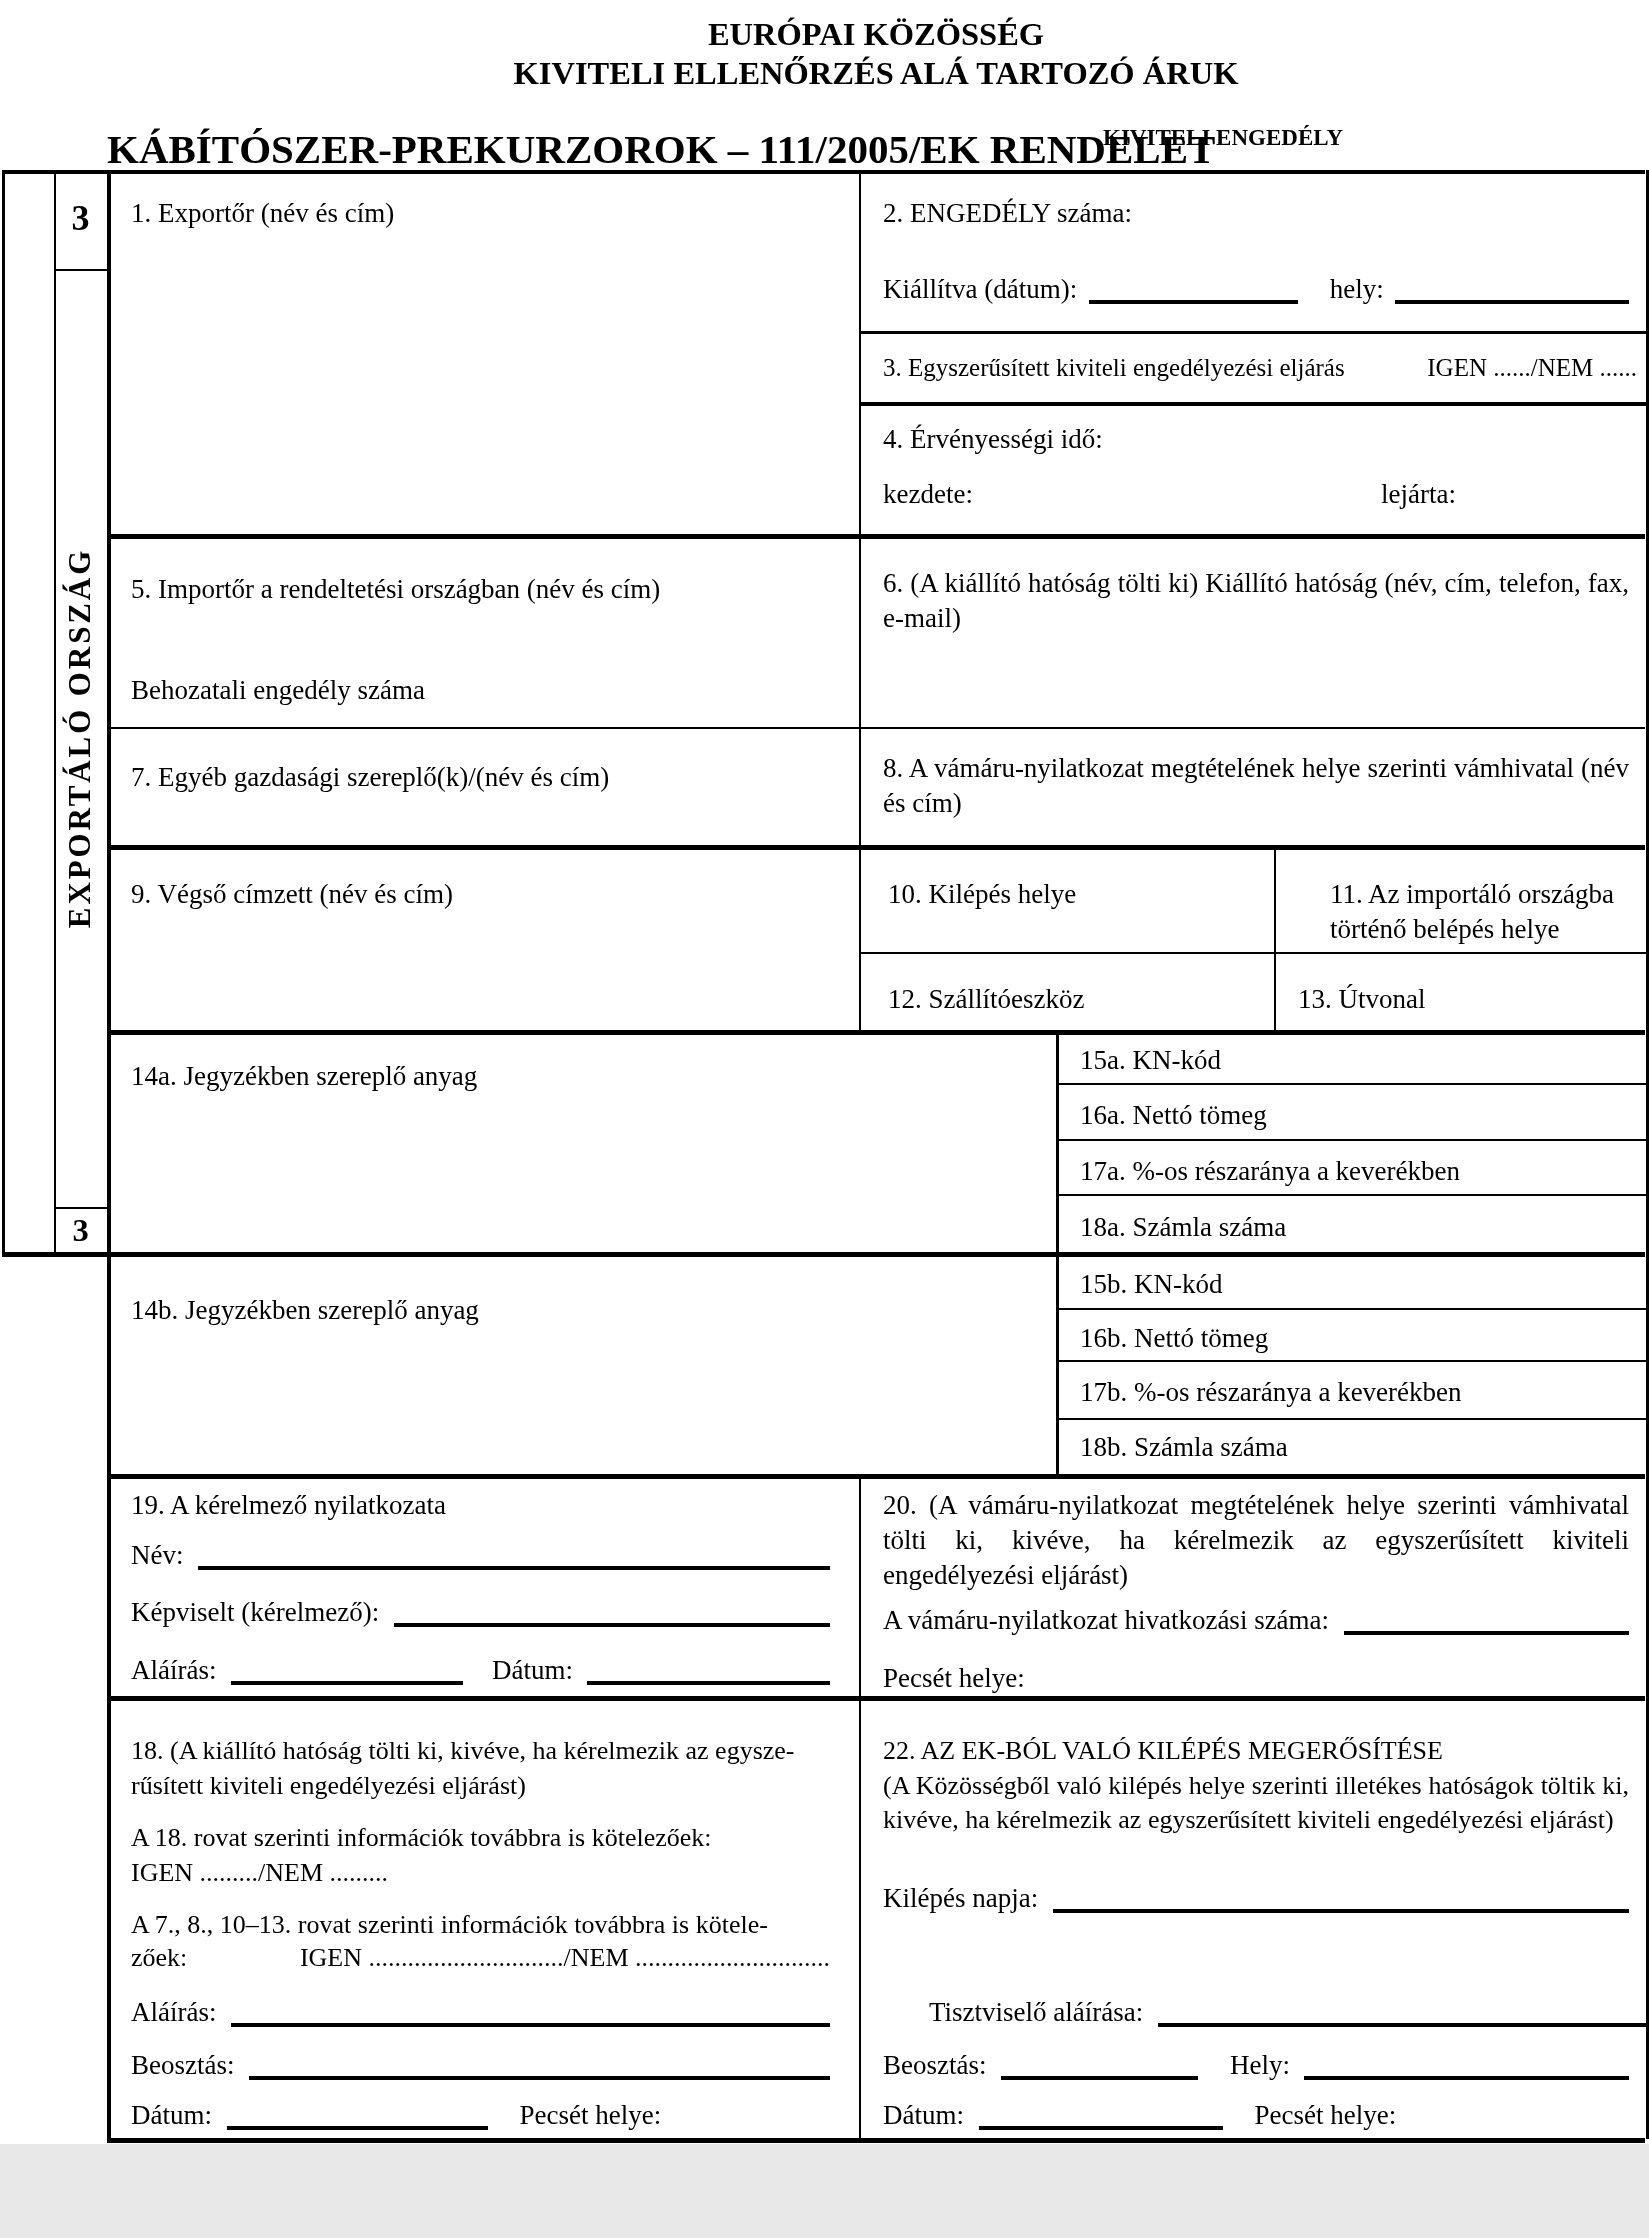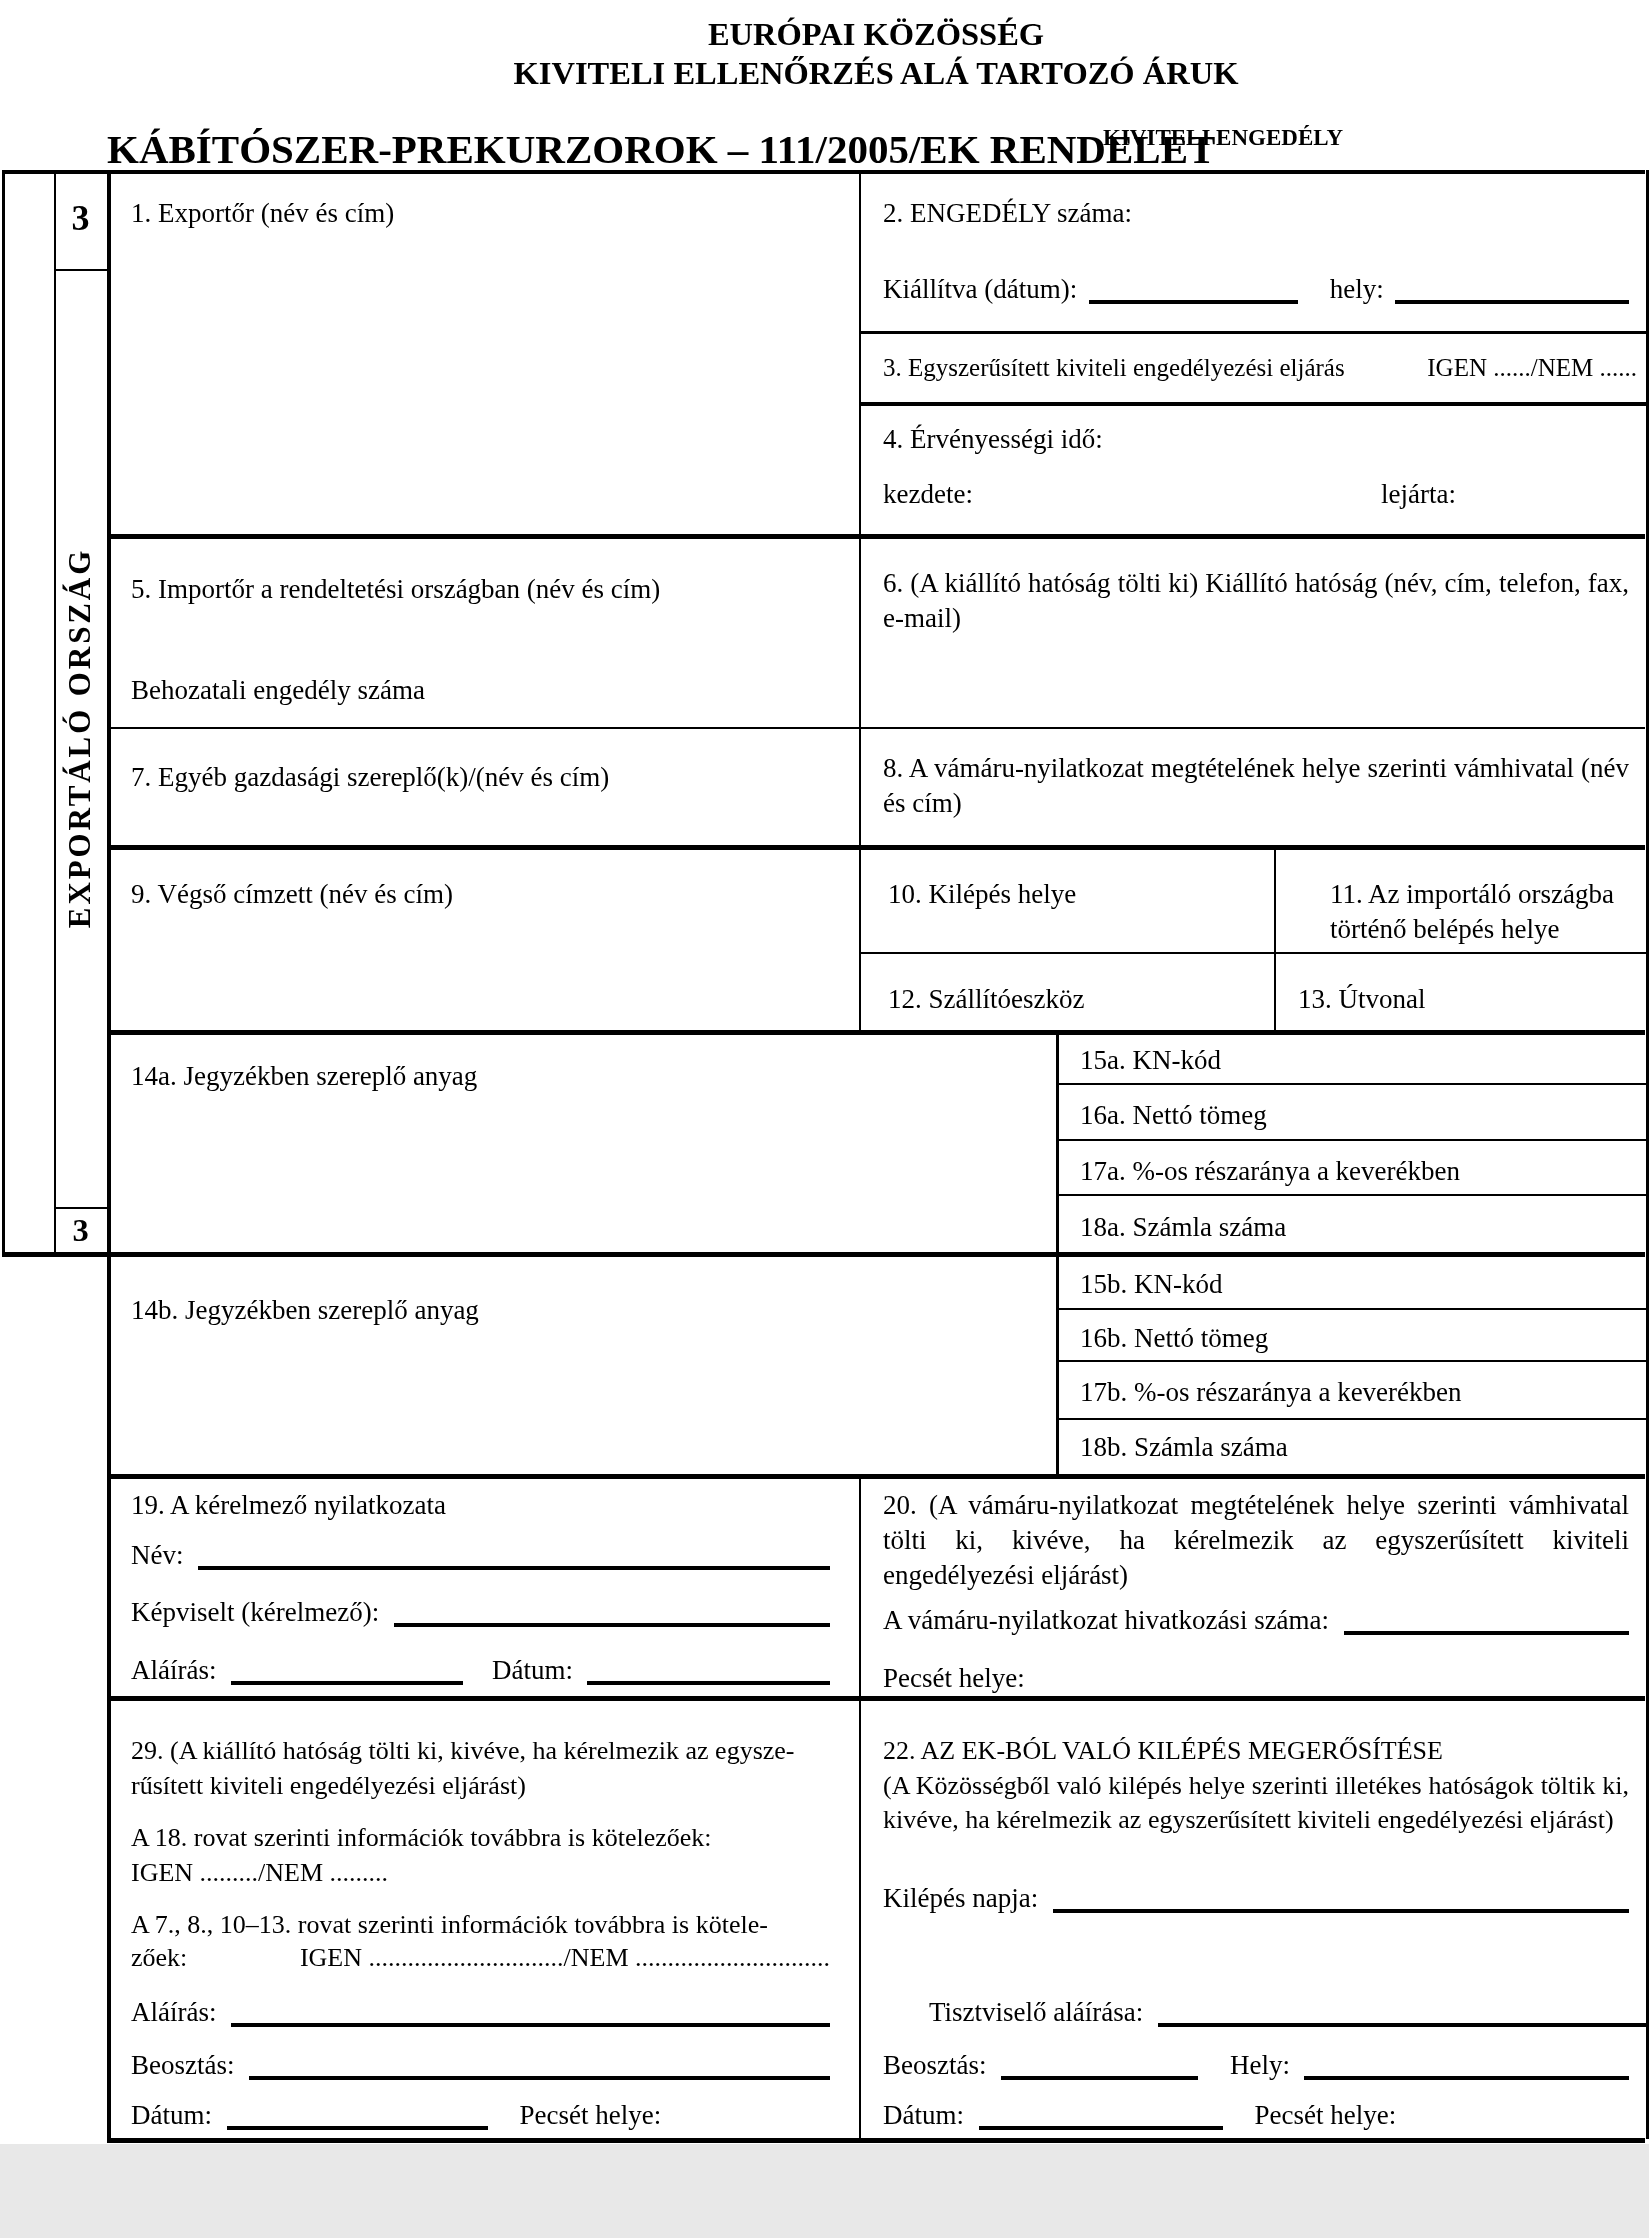--- a/index.html
+++ b/index.html
@@ -132,21 +132,21 @@
     <span class="fill" style="flex:1;margin-left:14.5px;"></span>
   </div>
 
   <div class="t just" style="left:883px;top:1488px;width:746px;">20. (A vámáru-nyilatkozat megtételének helye szerinti vámhivatal tölti ki, kivéve, ha kérelmezik az egyszerűsített kiviteli engedélyezési eljárást)</div>
   <div class="row" style="left:883px;top:1603px;width:746px;">
     <span class="lbl">A vámáru-nyilatkozat hivatkozási száma:</span>
     <span class="fill" style="flex:1;margin-left:14.5px;"></span>
   </div>
   <div class="t" style="left:883px;top:1661px;">Pecsét helye:</div>
 
-  <div class="t" style="left:131px;top:1734px;font-size:26px;">29. (A kiállító hatóság tölti ki, kivéve, ha kérelmezik az egysze-</div>
+  <div class="t" style="left:131px;top:1734px;font-size:26px;">18. (A kiállító hatóság tölti ki, kivéve, ha kérelmezik az egysze-</div>
   <div class="t" style="left:131px;top:1769px;font-size:26px;">rűsített kiviteli engedélyezési eljárást)</div>
   <div class="t" style="left:131px;top:1821px;font-size:26px;">A 18. rovat szerinti információk továbbra is kötelezőek:</div>
   <div class="t" style="left:131px;top:1856px;font-size:26px;">IGEN ........./NEM .........</div>
   <div class="t" style="left:131px;top:1908px;font-size:26px;">A 7., 8., 10–13. rovat szerinti információk továbbra is kötele-</div>
   <div class="row" style="left:131px;top:1941px;width:699px;justify-content:space-between;font-size:26px;gap:20px;">
     <span class="lbl">zőek:</span>
     <span class="lbl">IGEN ............................../NEM ..............................</span>
   </div>
   <div class="row" style="left:131px;top:1995px;width:699px;">
     <span class="lbl">Aláírás:</span>

